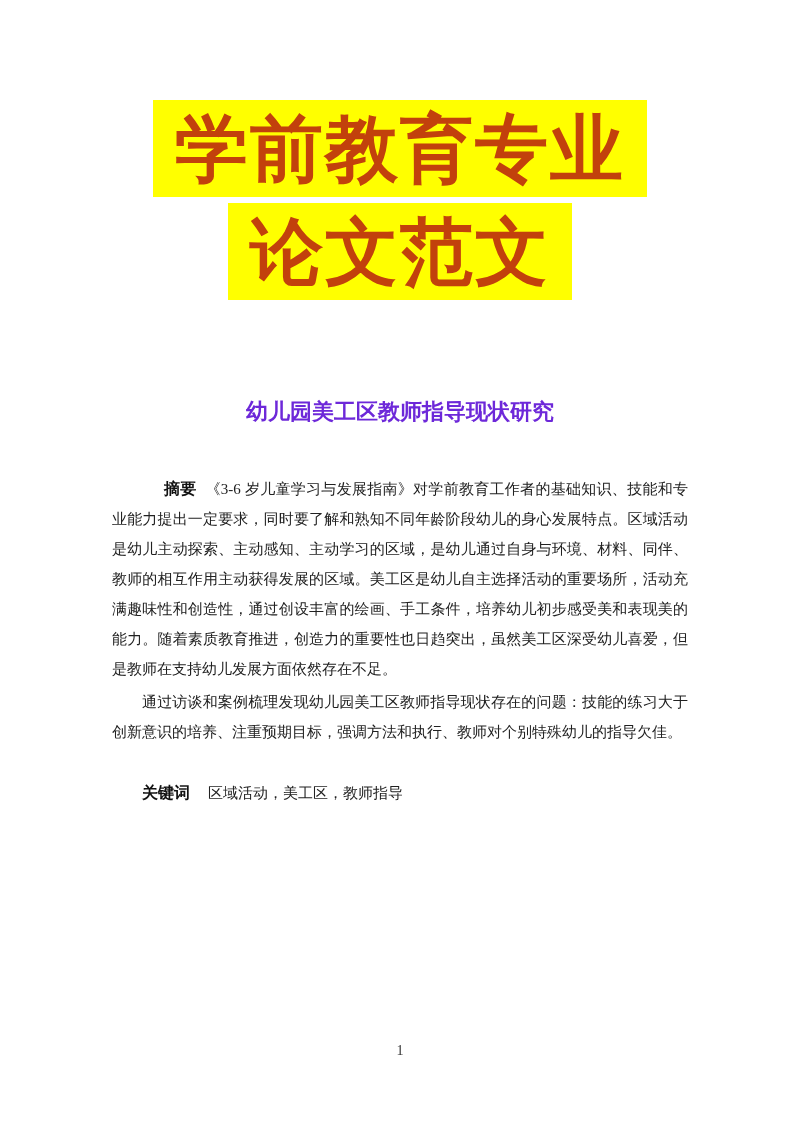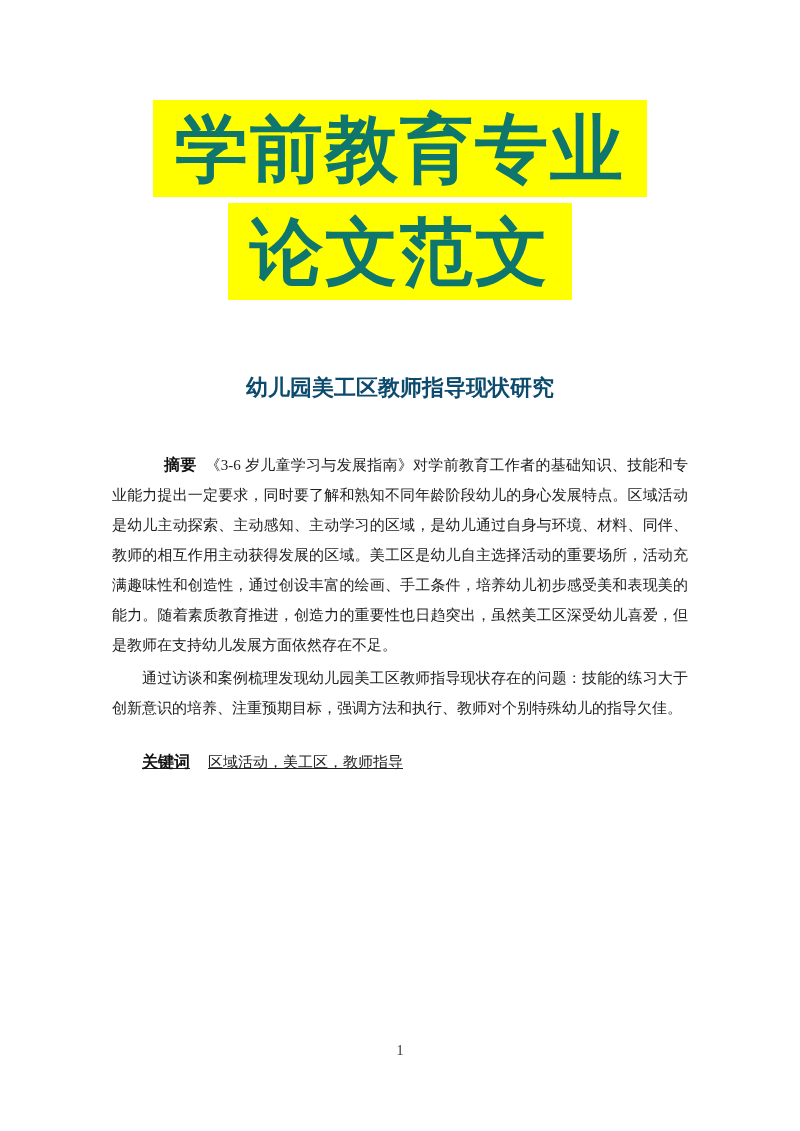--- a/index.html
+++ b/index.html
@@ -18,39 +18,39 @@
     color: #212121;
   }
   
   .banner {
     padding-top: 100px;
     text-align: center;
   }
   .banner-line {
     display: inline-block;
     background: #ffff00;
-    color: #0f766e;
+    color: #c2410c;
     font-family: "Liberation Sans", "DejaVu Sans", sans-serif;
     font-weight: bold;
     font-size: 73px;
     line-height: 97px;
     letter-spacing: 2px;
     padding: 0 22px;
     margin-bottom: 6px;
     white-space: nowrap;
   }
   
   .doc-title {
-    margin: 68px 0 0 0;
+    margin: 92px 0 0 0;
     text-align: center;
     font-family: "Liberation Sans", "DejaVu Sans", sans-serif;
     font-weight: bold;
     font-size: 22px;
     line-height: 28px;
-    color: #0c4a6e;
+    color: #6d28d9;
   }
   
   .body-text {
     width: 576px;
     margin: 48px auto 0 auto;
     font-size: 15px;
     line-height: 30px;
     text-align: justify;
     color: #212121;
   }
@@ -65,22 +65,21 @@
     margin-right: 9px;
     color: #111111;
     margin-left: 22px;
   }
   mark.hl {
     background: #ffff00;
     color: #212121;
     padding: 4px 0;
   }
   .keywords {
-    margin-top: 24px;
-    text-decoration: underline;
+    margin-top: 31px;
   }
   .kw-label {
     font-family: "Liberation Sans", "DejaVu Sans", sans-serif;
     font-weight: bold;
     font-size: 16px;
     margin-right: 18px;
     color: #111111;
   }
   
   .page-number {

